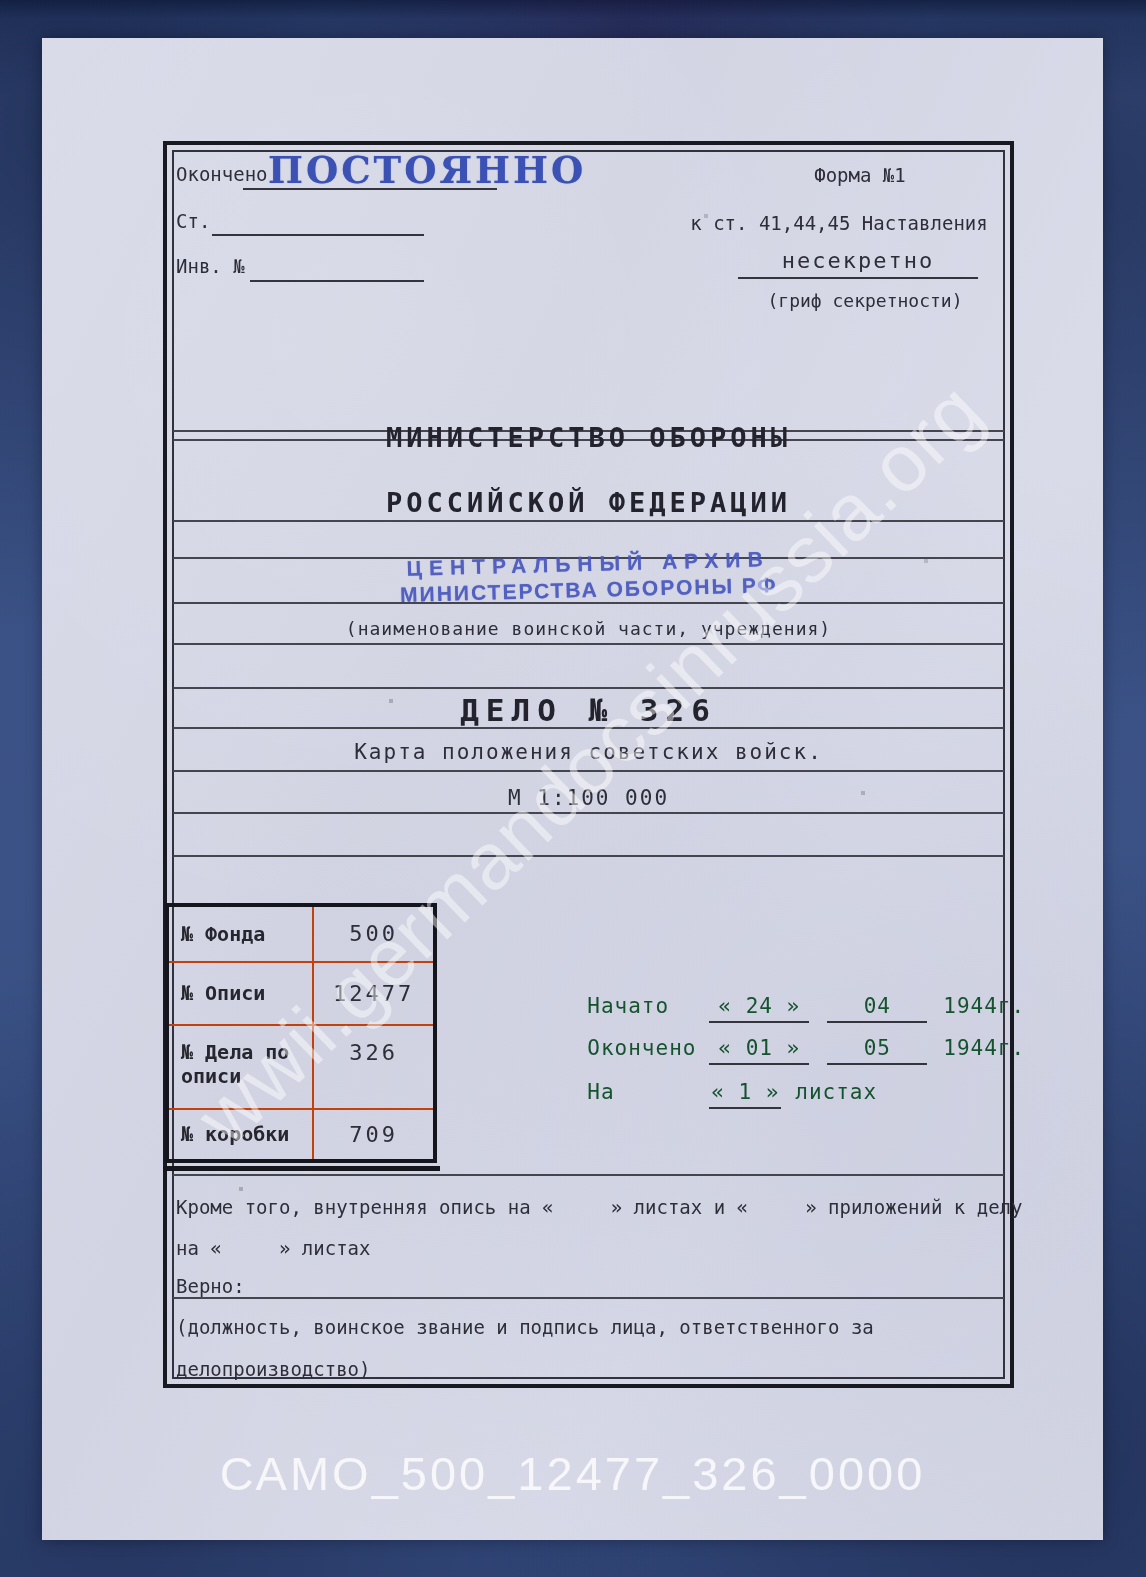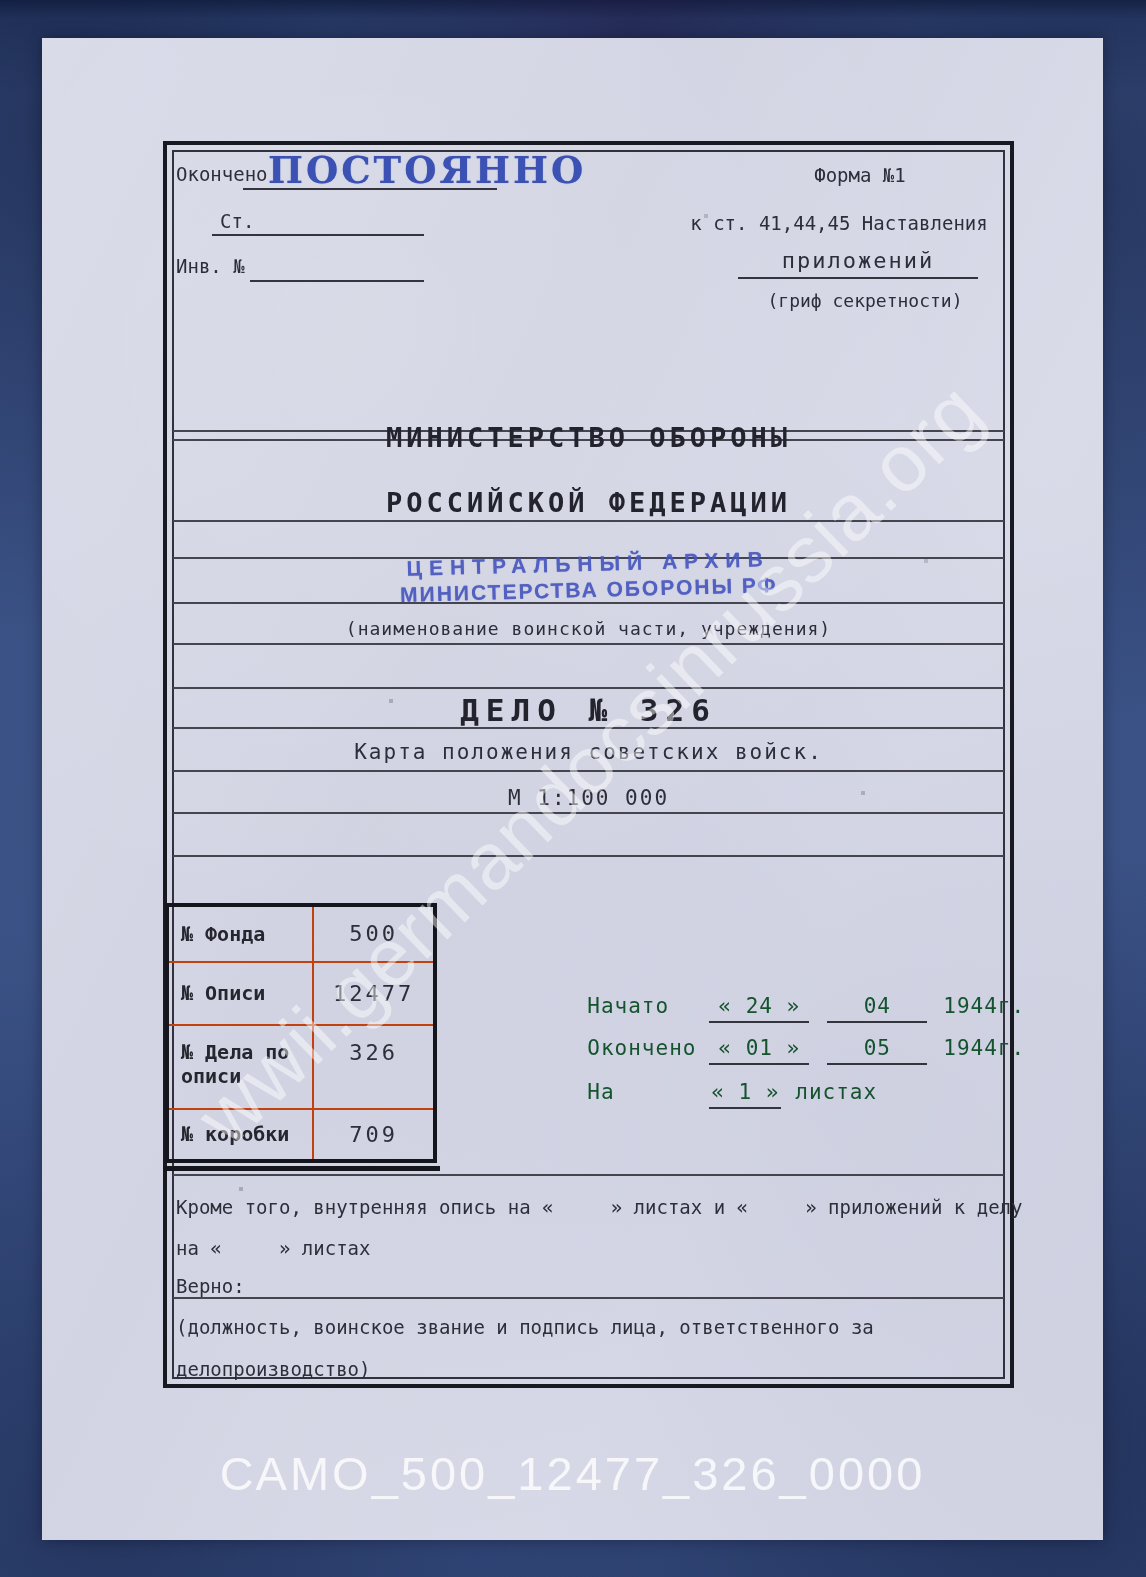--- a/index.html
+++ b/index.html
@@ -104,29 +104,29 @@
 <div class="frame-outer">
   <div class="frame-inner"></div>
 </div>
 
 <div class="t" style="left:176px;top:163px;">Окончено</div>
 <div class="blank" style="left:243px;top:188px;width:254px;"></div>
 <div class="keep-value">ПОСТОЯННО</div>
 
 <div class="t" style="left:780px;top:164px;width:160px;text-align:center;white-space:normal;">Форма №1</div>
 
-<div class="t" style="left:176px;top:210px;margin-left:44px;">Ст.</div>
+<div class="t" style="left:176px;top:210px;">Ст.</div>
 <div class="blank" style="left:212px;top:234px;width:212px;"></div>
 
 <div class="t" style="left:688px;top:212px;width:302px;text-align:center;white-space:normal;">к ст. 41,44,45 Наставления</div>
 
 <div class="t" style="left:176px;top:255px;">Инв. №</div>
 <div class="blank" style="left:250px;top:280px;width:174px;"></div>
 
-<div class="secrecy">приложений</div>
+<div class="secrecy">несекретно</div>
 <div class="t" style="left:765px;top:290px;width:200px;text-align:center;white-space:normal;font-size:18px;">(гриф секретности)</div>
 
 <div class="rule" style="left:173px;top:430px;width:831px;"></div>
 <div class="rule" style="left:173px;top:439px;width:831px;"></div>
 <div class="rule" style="left:173px;top:520px;width:831px;"></div>
 <div class="rule" style="left:173px;top:557px;width:831px;"></div>
 <div class="rule" style="left:173px;top:602px;width:831px;"></div>
 <div class="rule" style="left:173px;top:643px;width:831px;"></div>
 <div class="rule" style="left:173px;top:687px;width:831px;"></div>
 <div class="rule" style="left:173px;top:727px;width:831px;"></div>

